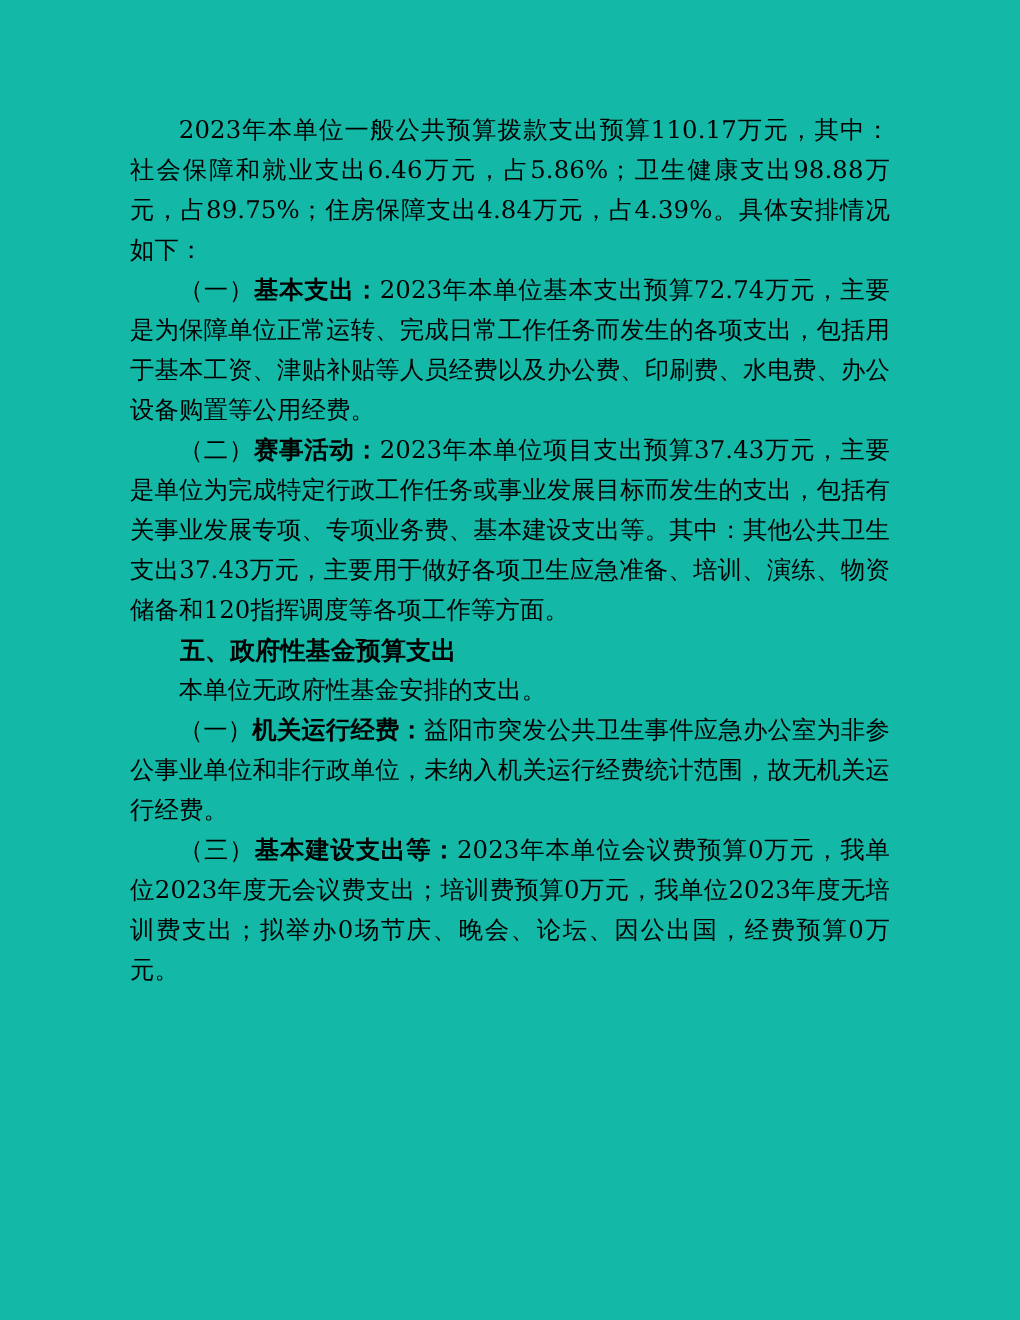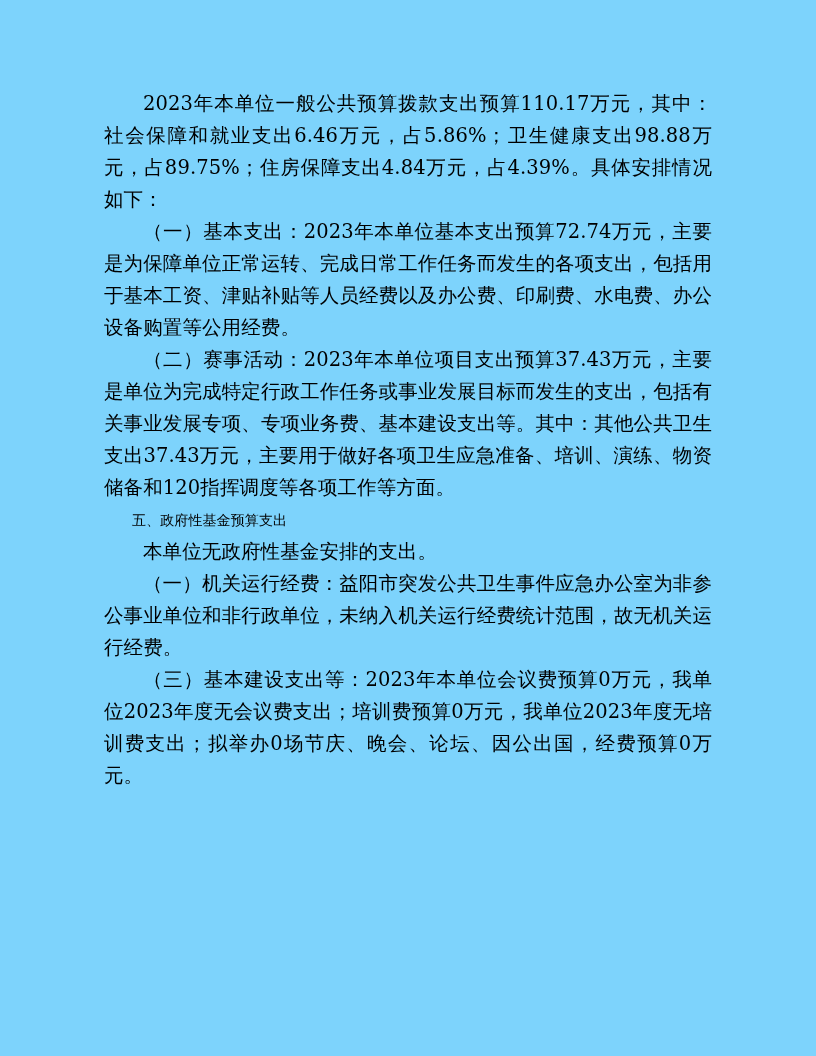--- a/index.html
+++ b/index.html
@@ -13,44 +13,44 @@
     font-family: "DejaVu Serif", "Liberation Serif", serif;
     color: #000000;
     overflow: hidden;
   }
   .page {
     position: relative;
     width: 816px;
     height: 1056px;
     box-sizing: border-box;
     padding: 88px 104px 60px 104px;
-    background: #7dd3fc;
+    background: #14b8a6;
   }
   .doc-body {
     font-size: 19.5px;
     line-height: 32px;
     text-align: justify;
     text-justify: inter-ideograph;
     letter-spacing: 0.1px;
   }
   .para {
     margin: 0;
     text-indent: 2em;
     text-align: justify;
     text-justify: inter-ideograph;
   }
   .heading {
     margin: 0;
     text-indent: 2em;
     font-weight: bold;
-    font-size: 14px;
+    font-size: 20px;
     line-height: 32px;
   }
   .b {
-    font-weight: normal;
+    font-weight: bold;
   }
 </style>
 </head>
 <body>
 
 <div class="page">
   <div class="doc-body" id="doc-body">
       <p class="para"><span>2023年本单位一般公共预算拨款支出预算110.17万元，其中：社会保障和就业支出6.46万元，占5.86%；卫生健康支出98.88万元，占89.75%；住房保障支出4.84万元，占4.39%。具体安排情况如下：</span></p>
       <p class="para"><span>（一）</span><span class="b">基本支出：</span><span>2023年本单位基本支出预算72.74万元，主要是为保障单位正常运转、完成日常工作任务而发生的各项支出，包括用于基本工资、津贴补贴等人员经费以及办公费、印刷费、水电费、办公设备购置等公用经费。</span></p>
       <p class="para"><span>（二）</span><span class="b">赛事活动：</span><span>2023年本单位项目支出预算37.43万元，主要是单位为完成特定行政工作任务或事业发展目标而发生的支出，包括有关事业发展专项、专项业务费、基本建设支出等。其中：其他公共卫生支出37.43万元，主要用于做好各项卫生应急准备、培训、演练、物资储备和120指挥调度等各项工作等方面。</span></p>

